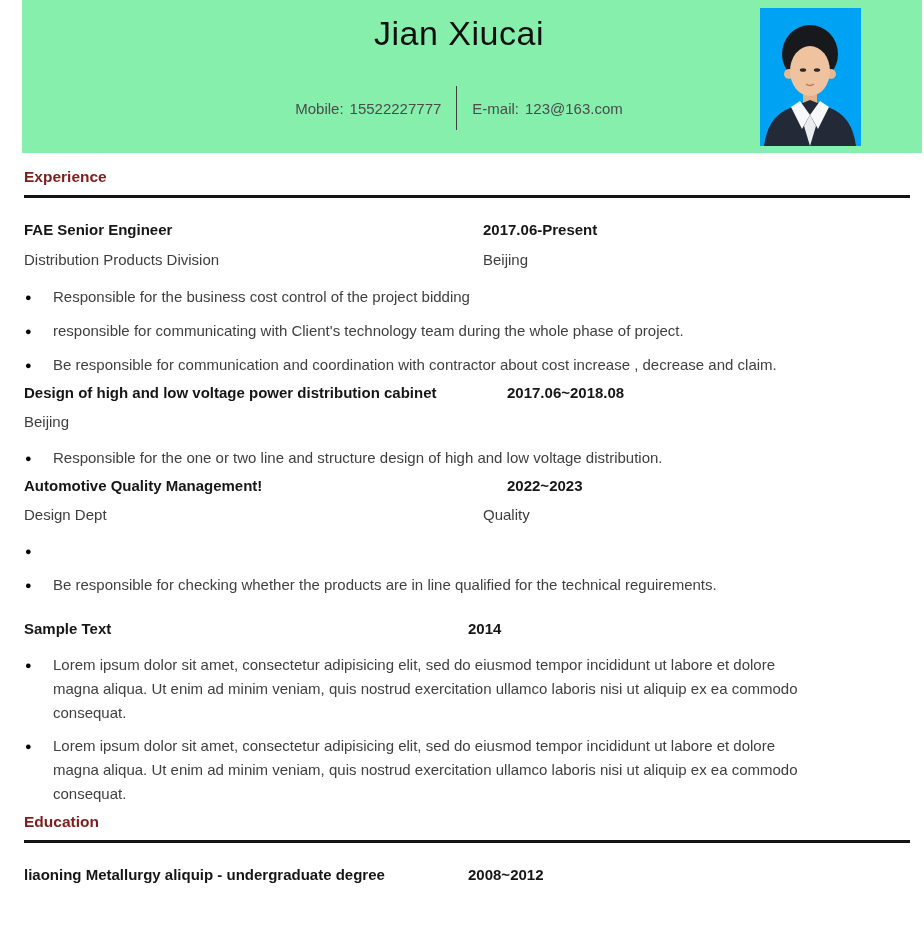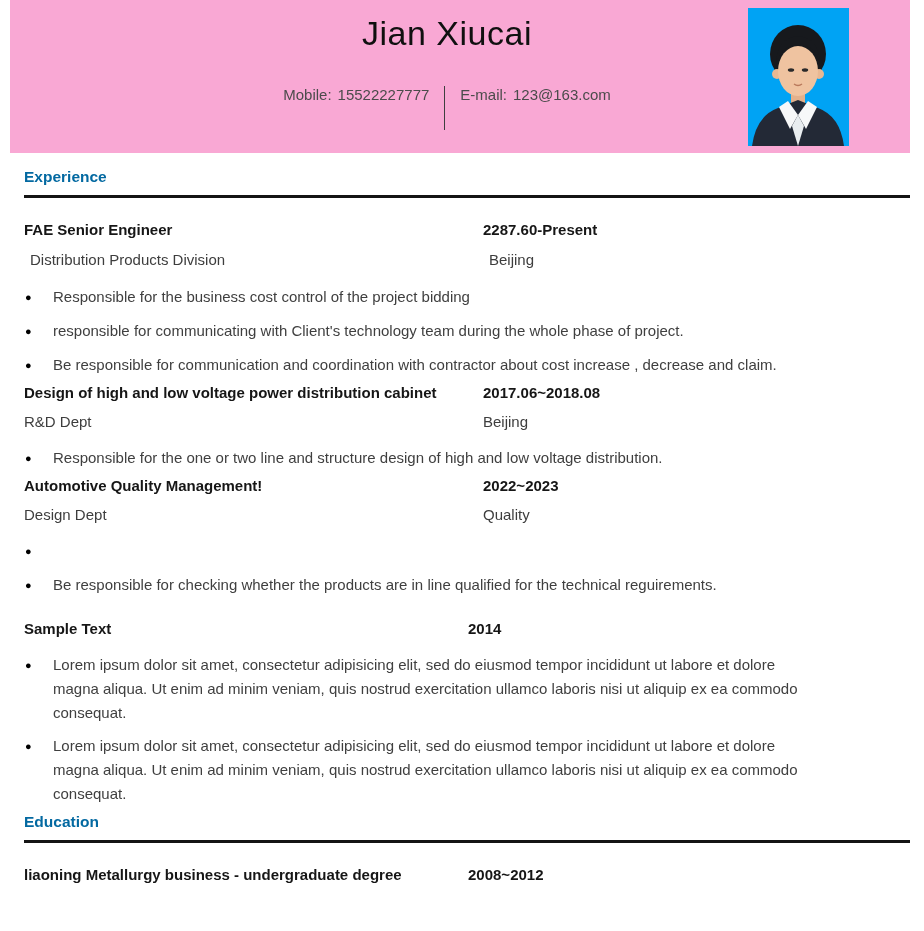--- a/index.html
+++ b/index.html
@@ -5,61 +5,61 @@
   html,body{margin:0;padding:0;}
   body{
     width:924px;height:931px;background:#ffffff;
     font-family:"Liberation Sans","DejaVu Sans",sans-serif;
     color:#3d3d3d;overflow:hidden;
   }
   .page{position:relative;width:924px;height:931px;background:#ffffff;}
 
   
   .header{
-    position:absolute;left:10px;top:0;width:900px;height:153px;
-    background:#f9a8d4;
+    position:absolute;left:22px;top:0;width:900px;height:153px;
+    background:#86efac;
   }
   .name{
     position:absolute;left:0;top:14px;width:874px;
     text-align:center;font-size:34px;color:#101010;letter-spacing:.5px;
   }
   .contact{
     position:absolute;left:0;top:86px;width:874px;height:44px;
-    display:flex;justify-content:center;align-items:flex-start;
+    display:flex;justify-content:center;align-items:center;
     font-size:15px;color:#4b4b4b;
   }
   .contact-item{white-space:nowrap;}
   .contact-item .lbl{margin-right:6px;}
   .contact-divider{
     width:1px;height:44px;background:#3f3f3f;margin:0 15px;flex:0 0 auto;
   }
   .photo{
     position:absolute;left:738px;top:8px;width:101px;height:138px;
   }
   .photo svg{display:block;width:101px;height:138px;}
 
   
   .content{position:absolute;left:24px;top:160px;width:886px;}
 
   .section-heading{
-    margin-top:8px;font-size:15.5px;font-weight:bold;color:#0369a1;
+    margin-top:8px;font-size:15.5px;font-weight:bold;color:#7f1d1d;
     line-height:18px;padding-bottom:9px;border-bottom:3px solid #141414;
   }
   .section-heading.tight{margin-top:7px;}
 
   .entry-row{display:flex;line-height:19px;font-size:15px;}
   .entry-row .col1{width:459px;flex:0 0 auto;}
   .entry-row .col1.narrow{width:444px;}
   .entry-row .col2{flex:1;}
   .entry-title-row{font-weight:bold;color:#161616;}
   .entry-sub-row{color:#3d3d3d;}
 
   .mt22{margin-top:22px;} .mt16{margin-top:16px;} .mt15{margin-top:15px;}
-  .mt11{margin-top:11px;margin-left:6px;} .mt10{margin-top:10px;} .mt9{margin-top:9px;}
-  .mt6{margin-top:6px;}
+  .mt11{margin-top:11px;} .mt10{margin-top:10px;} .mt9{margin-top:9px;}
+  .mt6{margin-top:6px;gap:24px;}
 
   .bullet{display:flex;font-size:15px;line-height:24px;color:#3f3f3f;}
   .bullet .dot{
     flex:0 0 28px;width:28px;font-size:11px;color:#000;
     line-height:24px;padding-left:1px;
   }
   .bullet .btxt{max-width:762px;}
 </style>
 </head>
 <body>
@@ -98,21 +98,21 @@
       </svg>
     </div>
   </div>
 
   <div class="content">
 
     <div class="section-heading">Experience</div>
 
     <div class="entry-row entry-title-row mt22">
       <div class="col1">FAE Senior Engineer</div>
-      <div class="col2">2287.60-Present</div>
+      <div class="col2">2017.06-Present</div>
     </div>
     <div class="entry-row entry-sub-row mt11">
       <div class="col1">Distribution Products Division</div>
       <div class="col2">Beijing</div>
     </div>
     <div class="bullet mt16">
       <span class="dot">●</span>
       <span class="btxt">Responsible for the business cost control of the project bidding</span>
     </div>
     <div class="bullet mt10">
@@ -122,21 +122,20 @@
     <div class="bullet mt10">
       <span class="dot">●</span>
       <span class="btxt">Be responsible for communication and coordination with contractor about cost increase , decrease and claim.</span>
     </div>
 
     <div class="entry-row entry-title-row mt6">
       <div class="col1">Design of high and low voltage power distribution cabinet</div>
       <div class="col2">2017.06~2018.08</div>
     </div>
     <div class="entry-row entry-sub-row mt10">
-      <div class="col1">R&amp;D Dept</div>
       <div class="col2">Beijing</div>
     </div>
     <div class="bullet mt15">
       <span class="dot">●</span>
       <span class="btxt">Responsible for the one or two line and structure design of high and low voltage distribution.</span>
     </div>
 
     <div class="entry-row entry-title-row mt6">
       <div class="col1">Automotive Quality Management!</div>
       <div class="col2">2022~2023</div>
@@ -163,18 +162,18 @@
       <span class="btxt">Lorem ipsum dolor sit amet, consectetur adipisicing elit, sed do eiusmod tempor incididunt ut labore et dolore magna aliqua. Ut enim ad minim veniam, quis nostrud exercitation ullamco laboris nisi ut aliquip ex ea commodo consequat.</span>
     </div>
     <div class="bullet mt9">
       <span class="dot">●</span>
       <span class="btxt">Lorem ipsum dolor sit amet, consectetur adipisicing elit, sed do eiusmod tempor incididunt ut labore et dolore magna aliqua. Ut enim ad minim veniam, quis nostrud exercitation ullamco laboris nisi ut aliquip ex ea commodo consequat.</span>
     </div>
 
     <div class="section-heading tight">Education</div>
 
     <div class="entry-row entry-title-row mt22">
-      <div class="col1 narrow">liaoning Metallurgy business - undergraduate degree</div>
+      <div class="col1 narrow">liaoning Metallurgy aliquip - undergraduate degree</div>
       <div class="col2">2008~2012</div>
     </div>
 
   </div>
 </div>
 
 </body></html>

